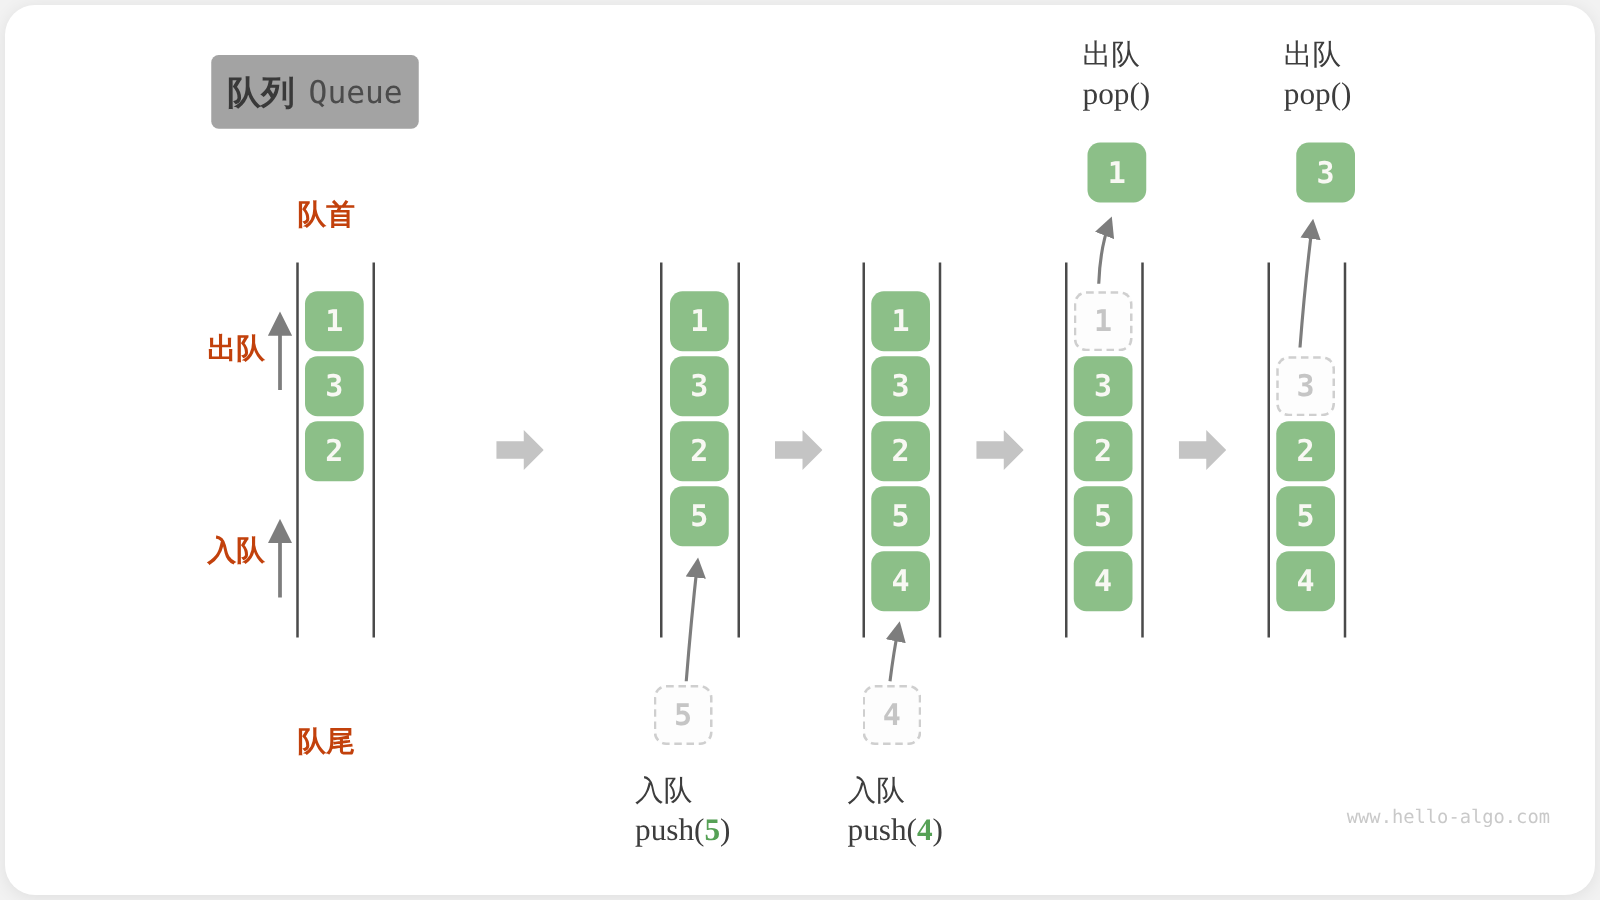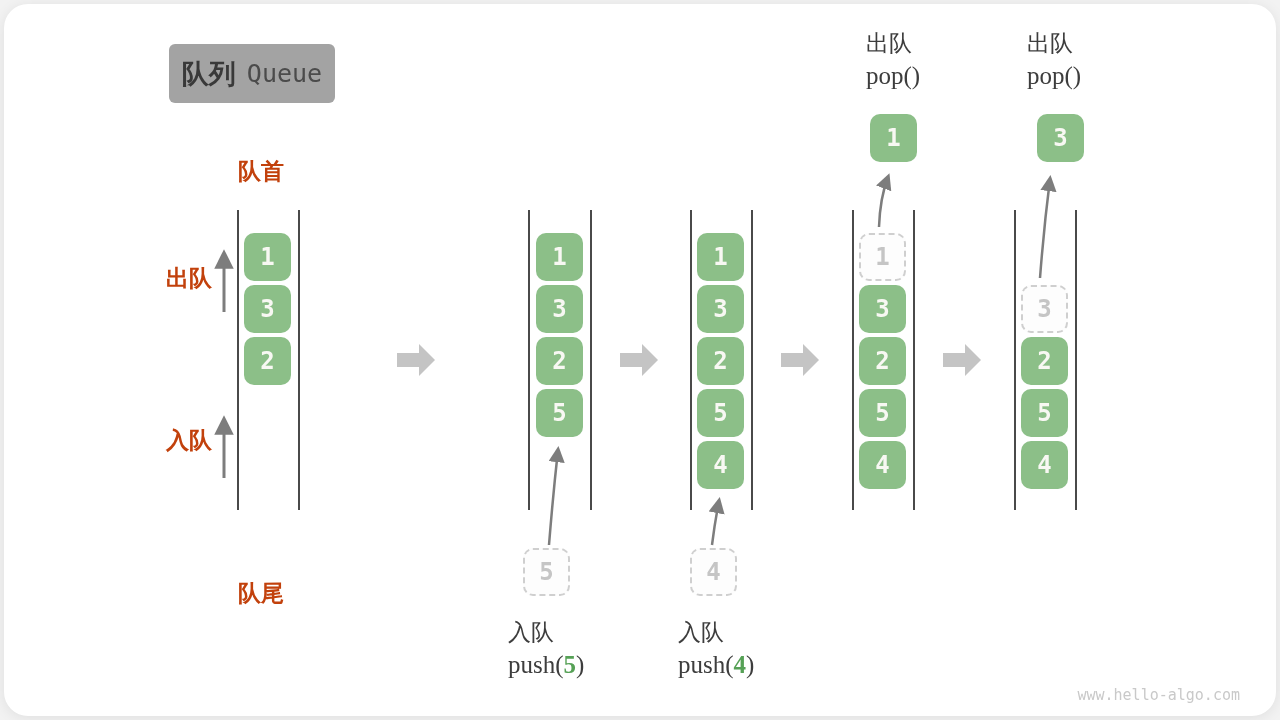--- a/index.html
+++ b/index.html
@@ -38,21 +38,21 @@
   .op-label { font-size:23px; line-height:31px; }
   .op-code  { font-family:Liberation Serif, serif;
               font-size:25px; line-height:34px; color:#3d3d3d; }
   .op-code .arg { color:#56a156; font-weight:bold; }
 
   .flow-arrow { position:absolute; width:38px; height:34px; }
 
   #thin-arrows { position:absolute; left:0; top:0; width:1280px; height:720px;
                  pointer-events:none; }
 
-  .watermark { position:absolute; right:40px; top:686px;
+  .watermark { position:absolute; right:40px; top:644px;
                font-family:"DejaVu Sans Mono","Liberation Mono",monospace;
                font-size:15px; color:#c9c9c9; }
 </style>
 </head>
 <body>
 
 <div id="page">
   <div id="canvas"></div>
 
   <div id="stage">

